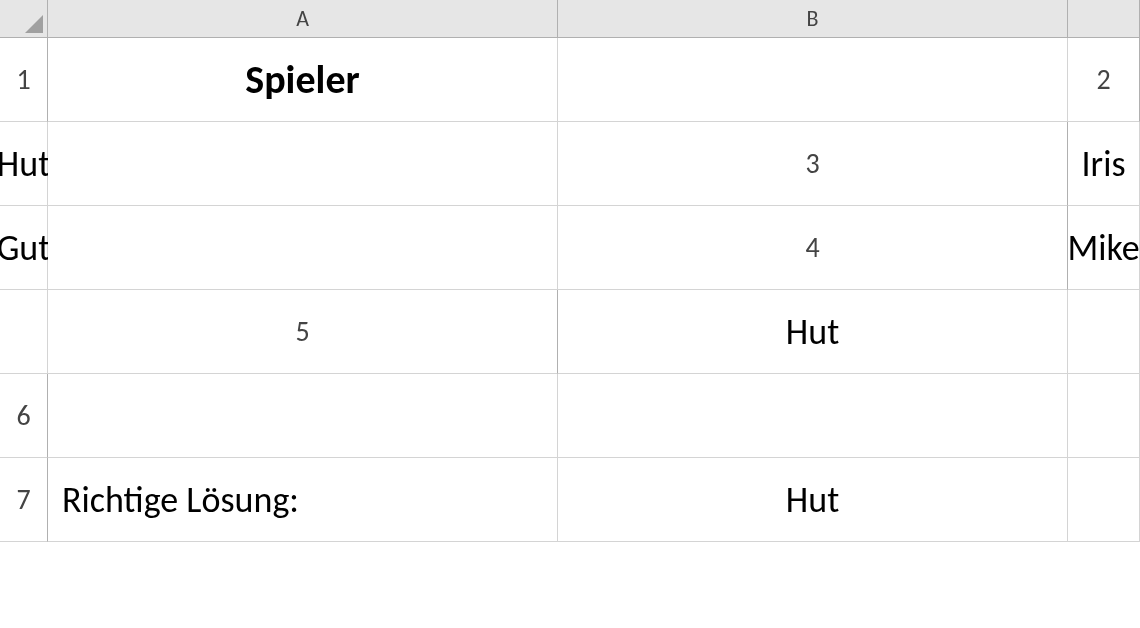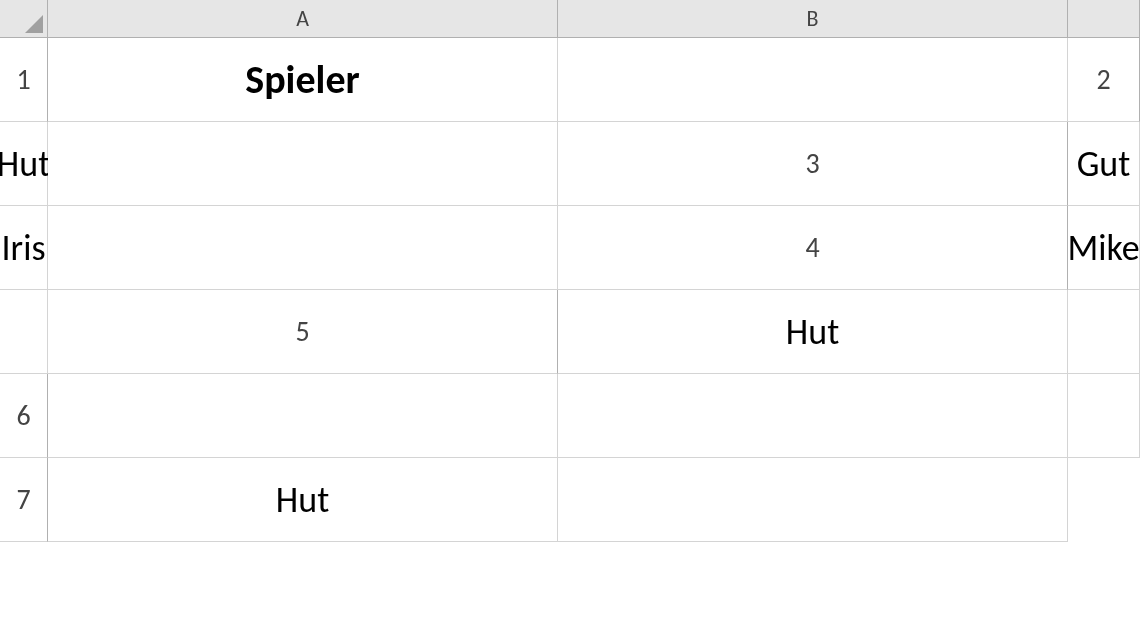--- a/index.html
+++ b/index.html
@@ -90,34 +90,35 @@
 
   <div class="row-header">1</div>
   <div class="cell header-cell">Spieler</div>
   <div class="cell"></div>
 
   <div class="row-header">2</div>
   <div class="cell">Hut</div>
   <div class="cell"></div>
 
   <div class="row-header">3</div>
+  <div class="cell">Iris</div>
   <div class="cell">Gut</div>
-  <div class="cell">Iris</div>
   <div class="cell"></div>
 
   <div class="row-header">4</div>
   <div class="cell">Mike</div>
   <div class="cell"></div>
 
   <div class="row-header">5</div>
   <div class="cell">Hut</div>
   <div class="cell"></div>
 
   <div class="row-header">6</div>
   <div class="cell"></div>
   <div class="cell"></div>
   <div class="cell"></div>
 
   <div class="row-header">7</div>
+  <div class="cell left-align">Richtige Lösung:</div>
   <div class="cell">Hut</div>
   <div class="cell"></div>
 
 </div>
 
 </body></html>

